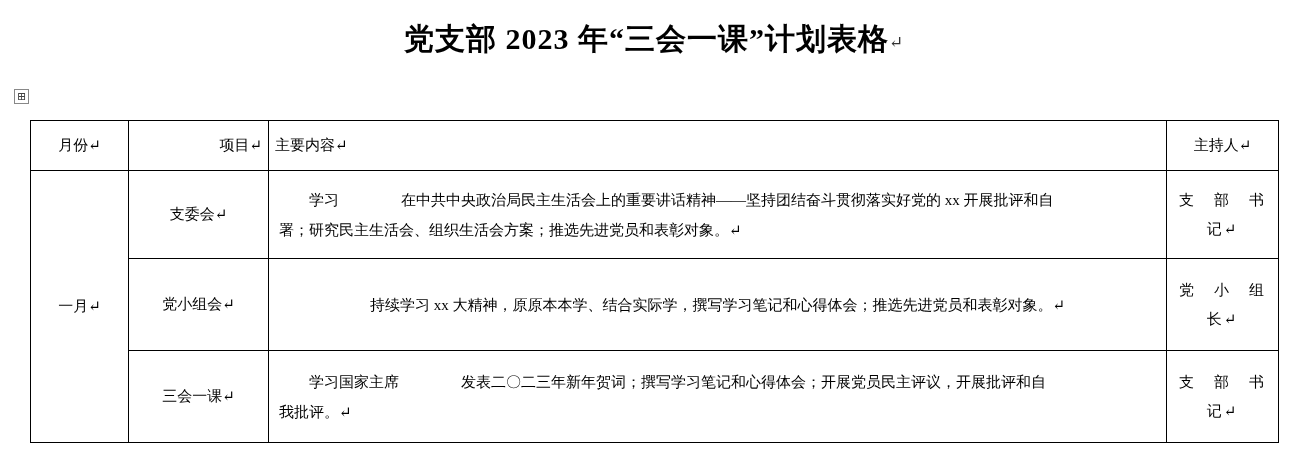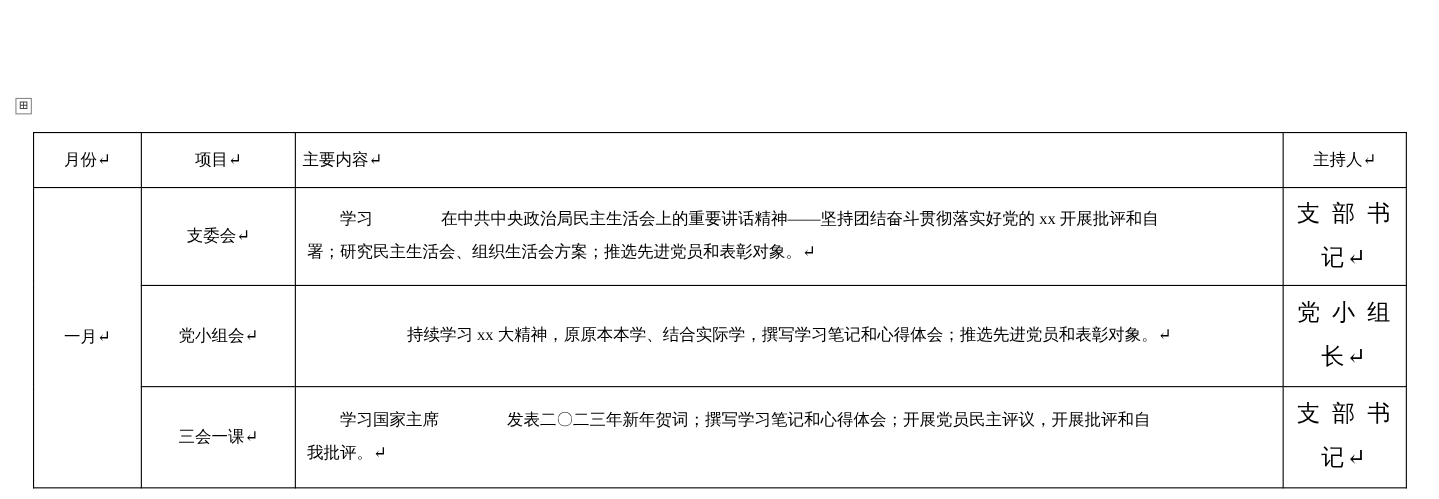--- a/index.html
+++ b/index.html
@@ -67,55 +67,58 @@
   }
   .c-month { width: 98px; text-align: center; }
   .c-item  { width: 140px; text-align: center; }
   .c-body  { width: 898px; text-align: left; }
   .c-host  { width: 112px; text-align: center; }
 
   thead td {
     height: 50px;
   }
   .hdr-month { text-align: center; }
-  .hdr-item  { text-align: center; }
+  .hdr-item  { text-align: right; }
   .hdr-body  { text-align: left; padding-left: 42px; }
   .hdr-host  { text-align: center; }
 
   .row-a td { height: 88px; }
   .row-b td { height: 92px; }
   .row-c td { height: 92px; }
 
   .body-text {
     line-height: 2.0;
     text-align: justify;
     text-justify: inter-ideograph;
     font-size: 15px;
     padding: 0 4px;
   }
   .indent { display: inline-block; width: 30px; }
   .gap { display: inline-block; width: 62px; }
   .center-text { text-align: center; }
   .host-text {
     line-height: 1.9;
-    font-size: 21px;
+    font-size: 15px;
     letter-spacing: 2px;
   }
   .host-spread {
     display: block;
     text-align: justify;
     text-align-last: justify;
     padding: 0 6px;
   }
 </style>
 </head>
 <body>
 
 <div class="page">
 
+  <div class="doc-title">
+    <span>党支部 2023 年“三会一课”计划表格</span><span class="pilcrow">↵</span>
+  </div>
 
   <div class="table-handle">⊞</div>
 
   <table class="plan">
     <thead>
       <tr>
         <td class="c-month hdr-month">月份↵</td>
         <td class="c-item hdr-item">项目↵</td>
         <td class="c-body hdr-body">主要内容↵</td>
         <td class="c-host hdr-host">主持人↵</td>

